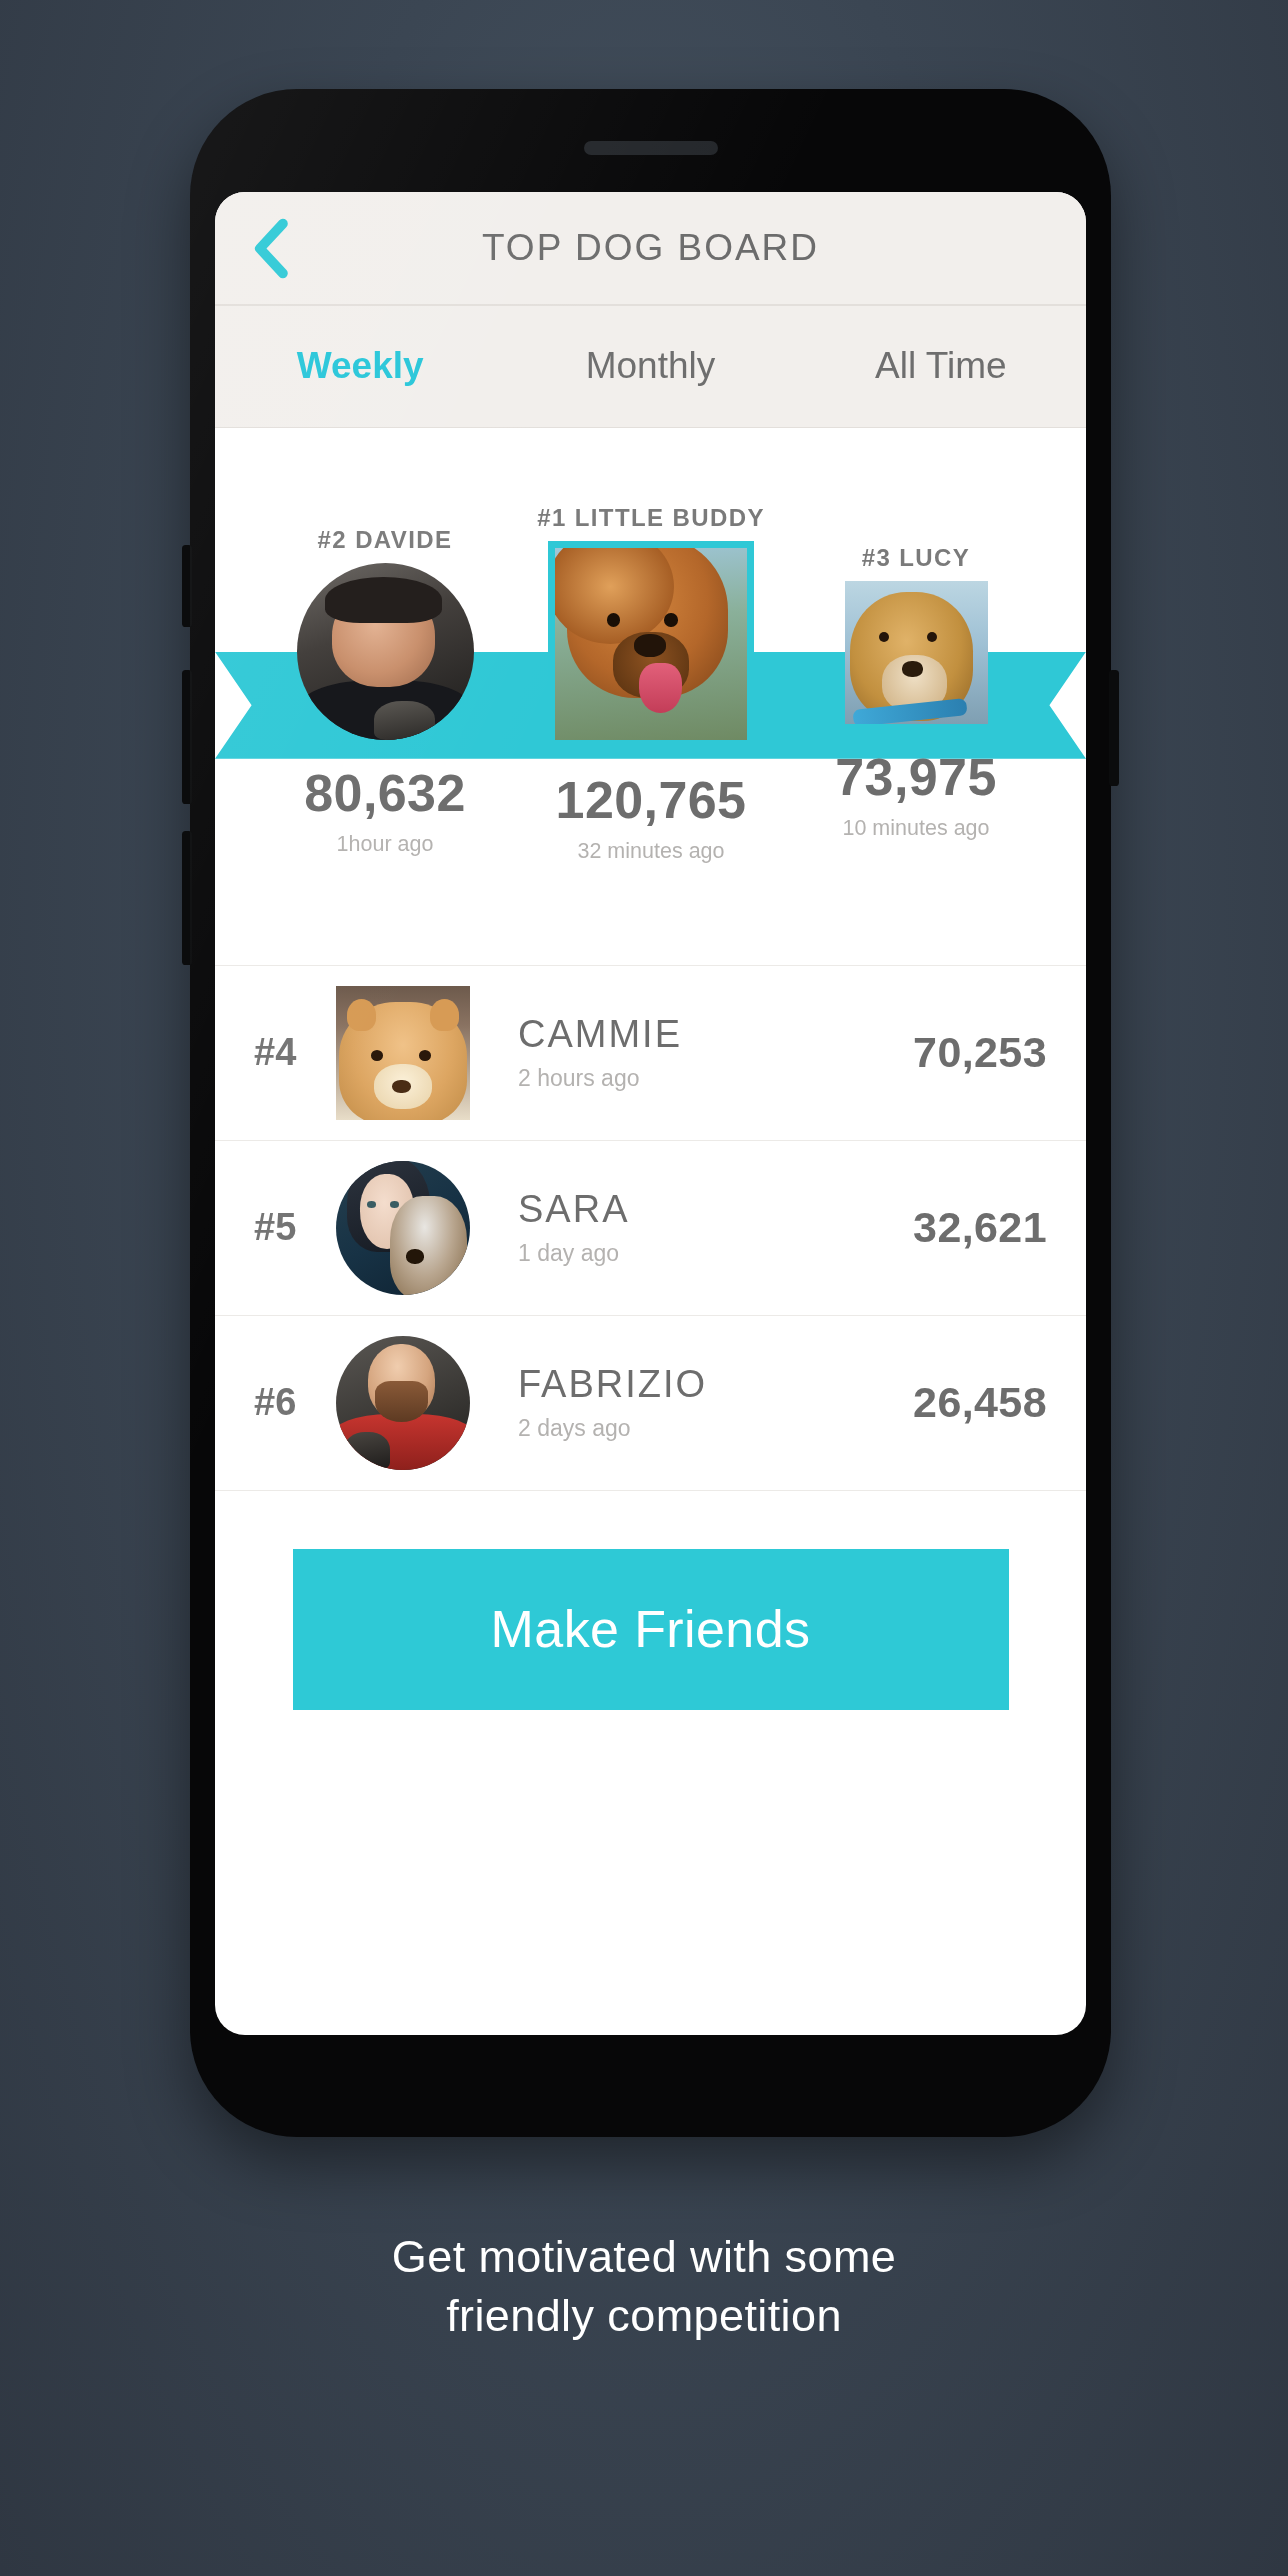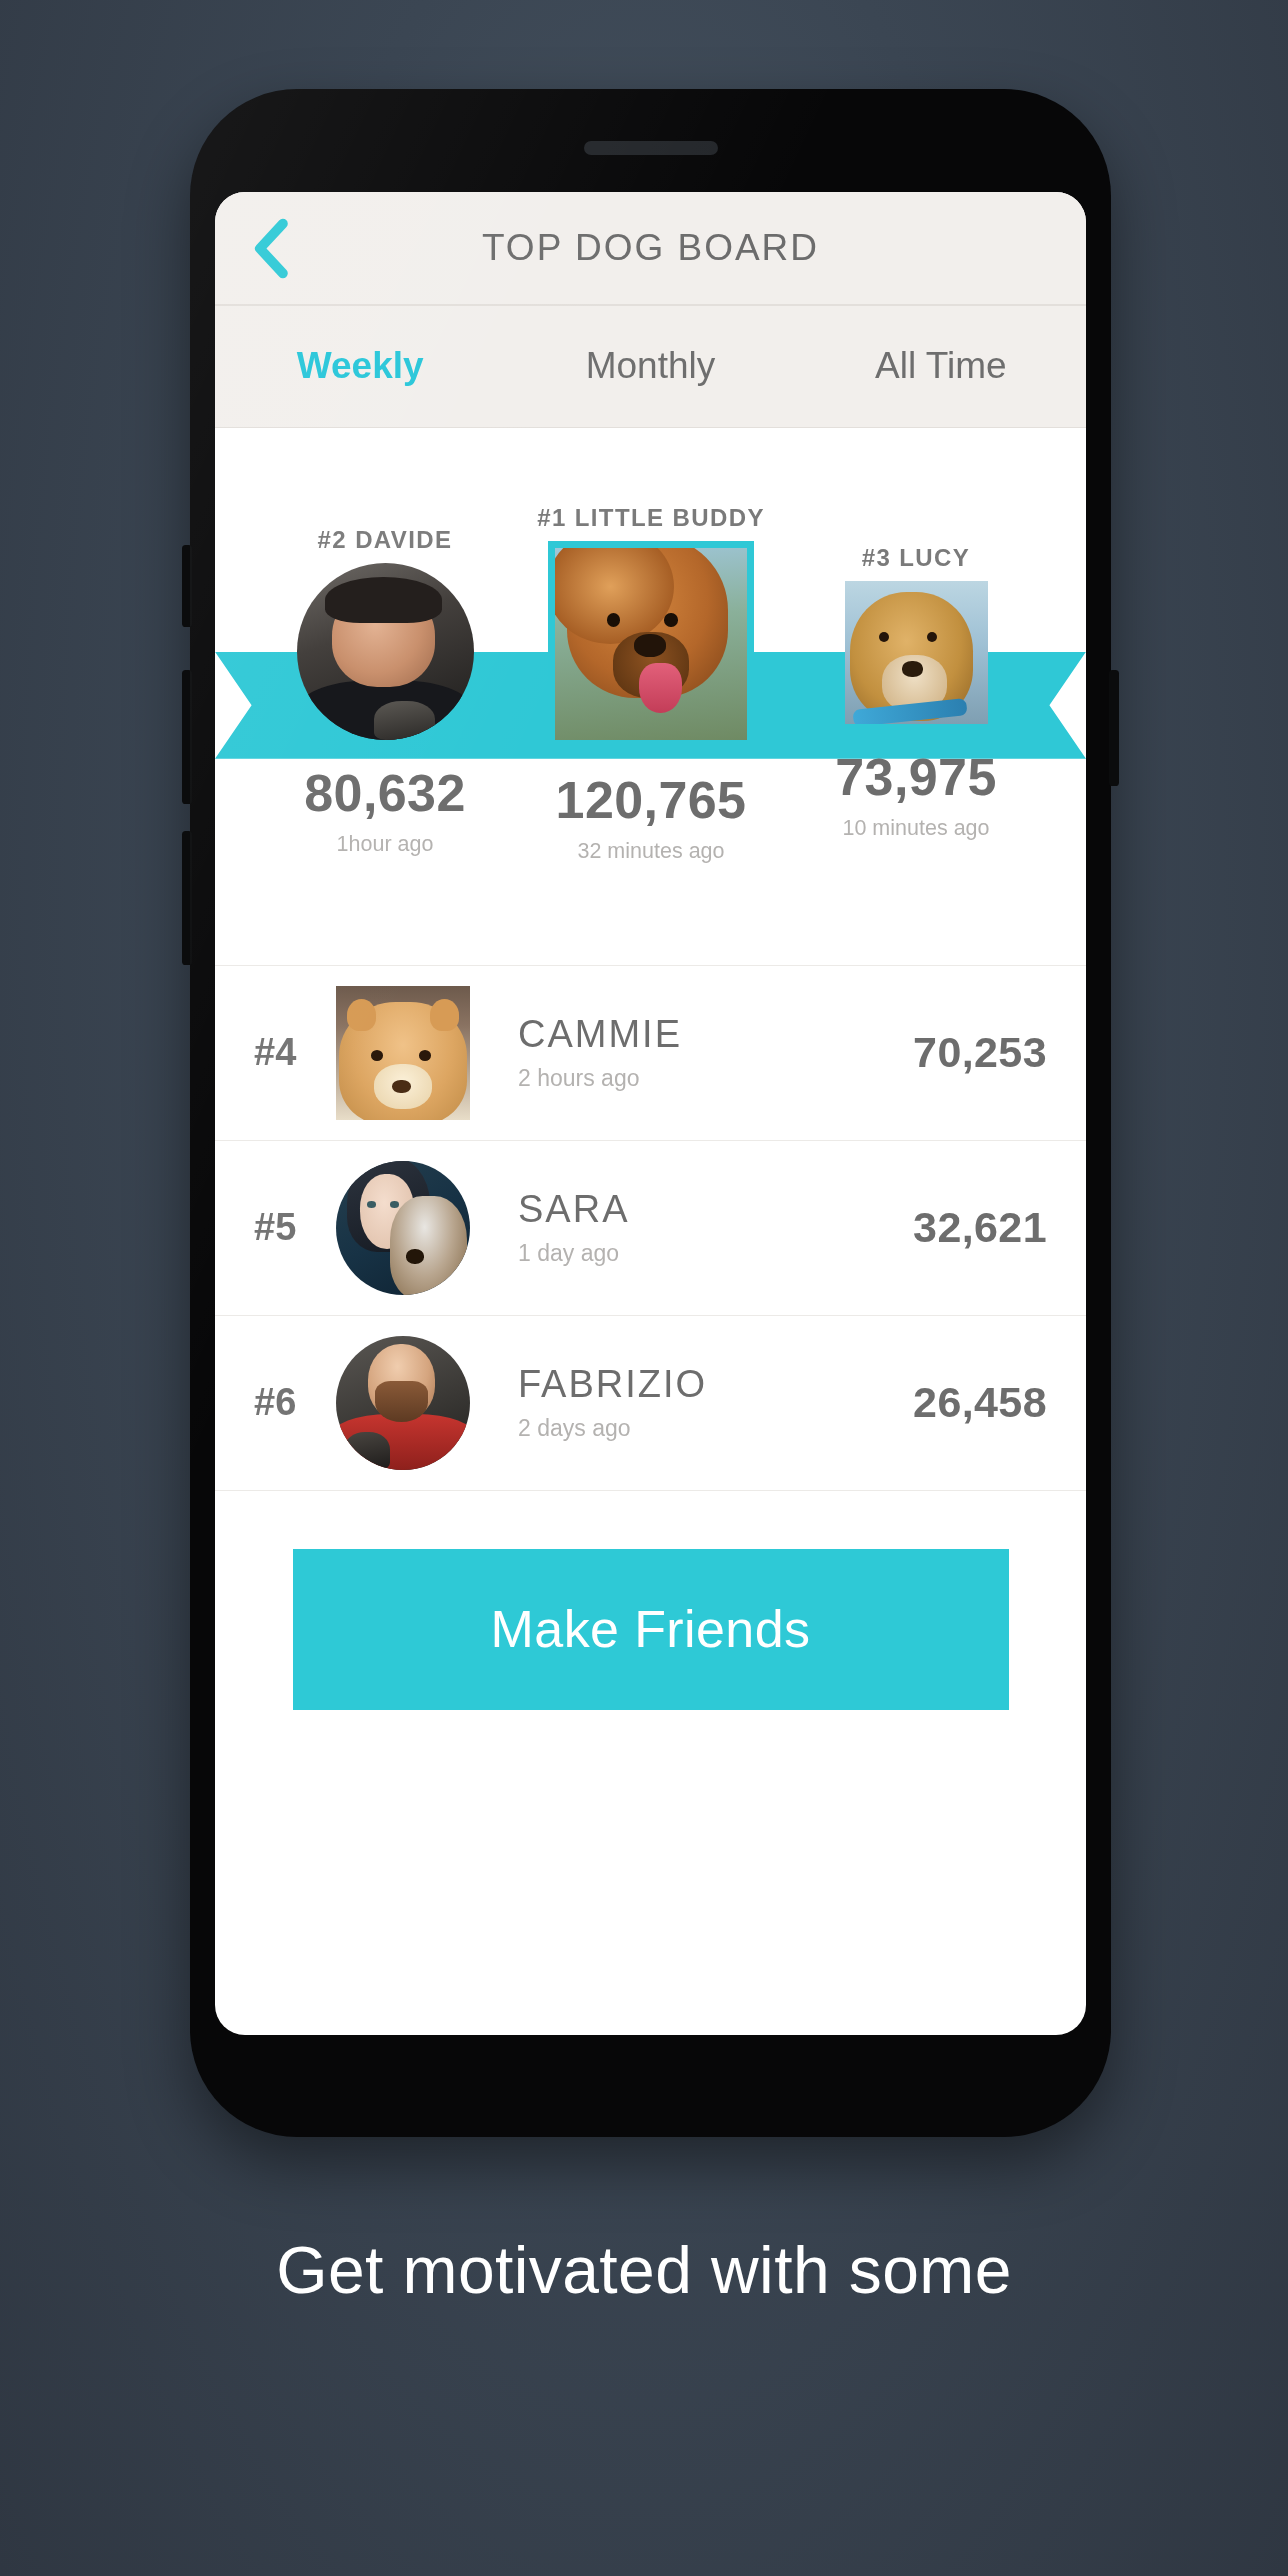--- a/index.html
+++ b/index.html
@@ -122,21 +122,21 @@
   .cta-zone{height:277px;display:flex;align-items:center;justify-content:center;background:#fff;}
   .cta{
     width:716px;height:161px;background:#2ec9d6;
     display:flex;align-items:center;justify-content:center;
     font-size:52px;color:#ffffff;letter-spacing:0.4px;cursor:pointer;
   }
 
   
   .caption{
     position:absolute;left:0;right:0;top:2227px;
-    text-align:center;color:#ffffff;font-size:66px;line-height:1.32;font-weight:300;
+    text-align:center;color:#ffffff;font-size:45px;line-height:1.32;font-weight:300;
     letter-spacing:0.4px;
   }
 
   
   .ph{position:absolute;inset:0;}
   
   .ph-davide{background:linear-gradient(160deg,#6e6a66 0%,#44403d 38%,#1b1a19 100%);}
   .ph-davide:after{
     content:"";position:absolute;left:20%;top:14%;width:58%;height:56%;border-radius:48% 48% 44% 44%;
     background:radial-gradient(ellipse at 42% 36%,#e3b394 0%,#c9906d 55%,#9e6a4c 100%);
@@ -395,16 +395,17 @@
       <div class="cta-zone">
         <div class="cta">Make Friends</div>
       </div>
 
     </div>
     <div class="phone-gloss"></div>
   </div>
 
   <div class="caption">
     <div>Get motivated with some</div>
+    <div>friendly competition</div>
   </div>
 
 </div>
 
 
 </body></html>

